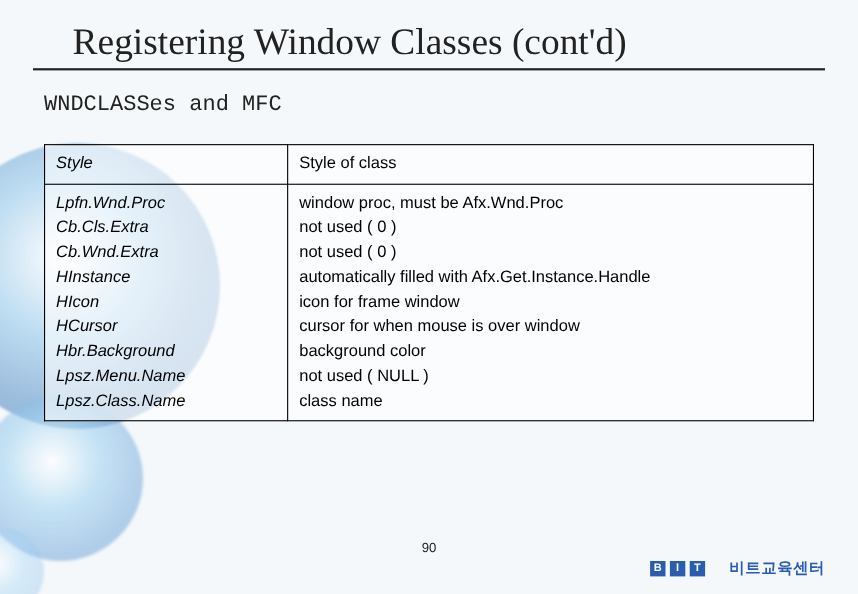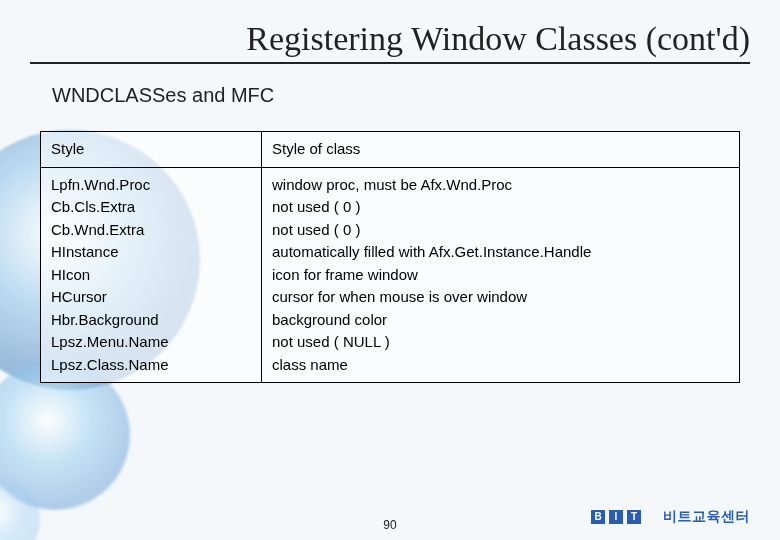--- a/index.html
+++ b/index.html
@@ -54,54 +54,54 @@
     height: 100%;
     box-sizing: border-box;
     padding: 20px 30px 10px 30px;
   }
   .title {
     font-family: Georgia, "Times New Roman", serif;
     font-size: 34px;
     color: #222;
     margin: 0 0 4px 36px;
     font-weight: normal;
-    text-align: right;
   }
   .title-rule {
     border: none;
     border-top: 2px solid #222;
     margin: 0 0 20px 0;
   }
   .subtitle {
     font-size: 20px;
     color: #222;
-    margin: 0 0 24px 22px;
-    font-family: Liberation Sans, sans-serif;
+    margin: 0 0 24px 10px;
+    font-family: Liberation Mono, monospace;
   }
   .tbl {
     width: 700px;
     margin-left: 10px;
     border-collapse: collapse;
     background: rgba(255,255,255,0.6);
   }
   .tbl td {
     border: 1.5px solid #000;
     padding: 6px 10px;
     font-size: 15px;
     line-height: 1.5;
     vertical-align: top;
     color: #000;
   }
   .tbl .col-left {
     width: 200px;
+    font-style: italic;
   }
   .page-num {
     position: absolute;
     left: 50%;
-    bottom: 8px;
+    bottom: 35px;
     transform: translateX(-50%);
     font-size: 12px;
     color: #222;
   }
   .footer-logo {
     position: absolute;
     right: 30px;
     bottom: 14px;
     display: flex;
     align-items: center;

